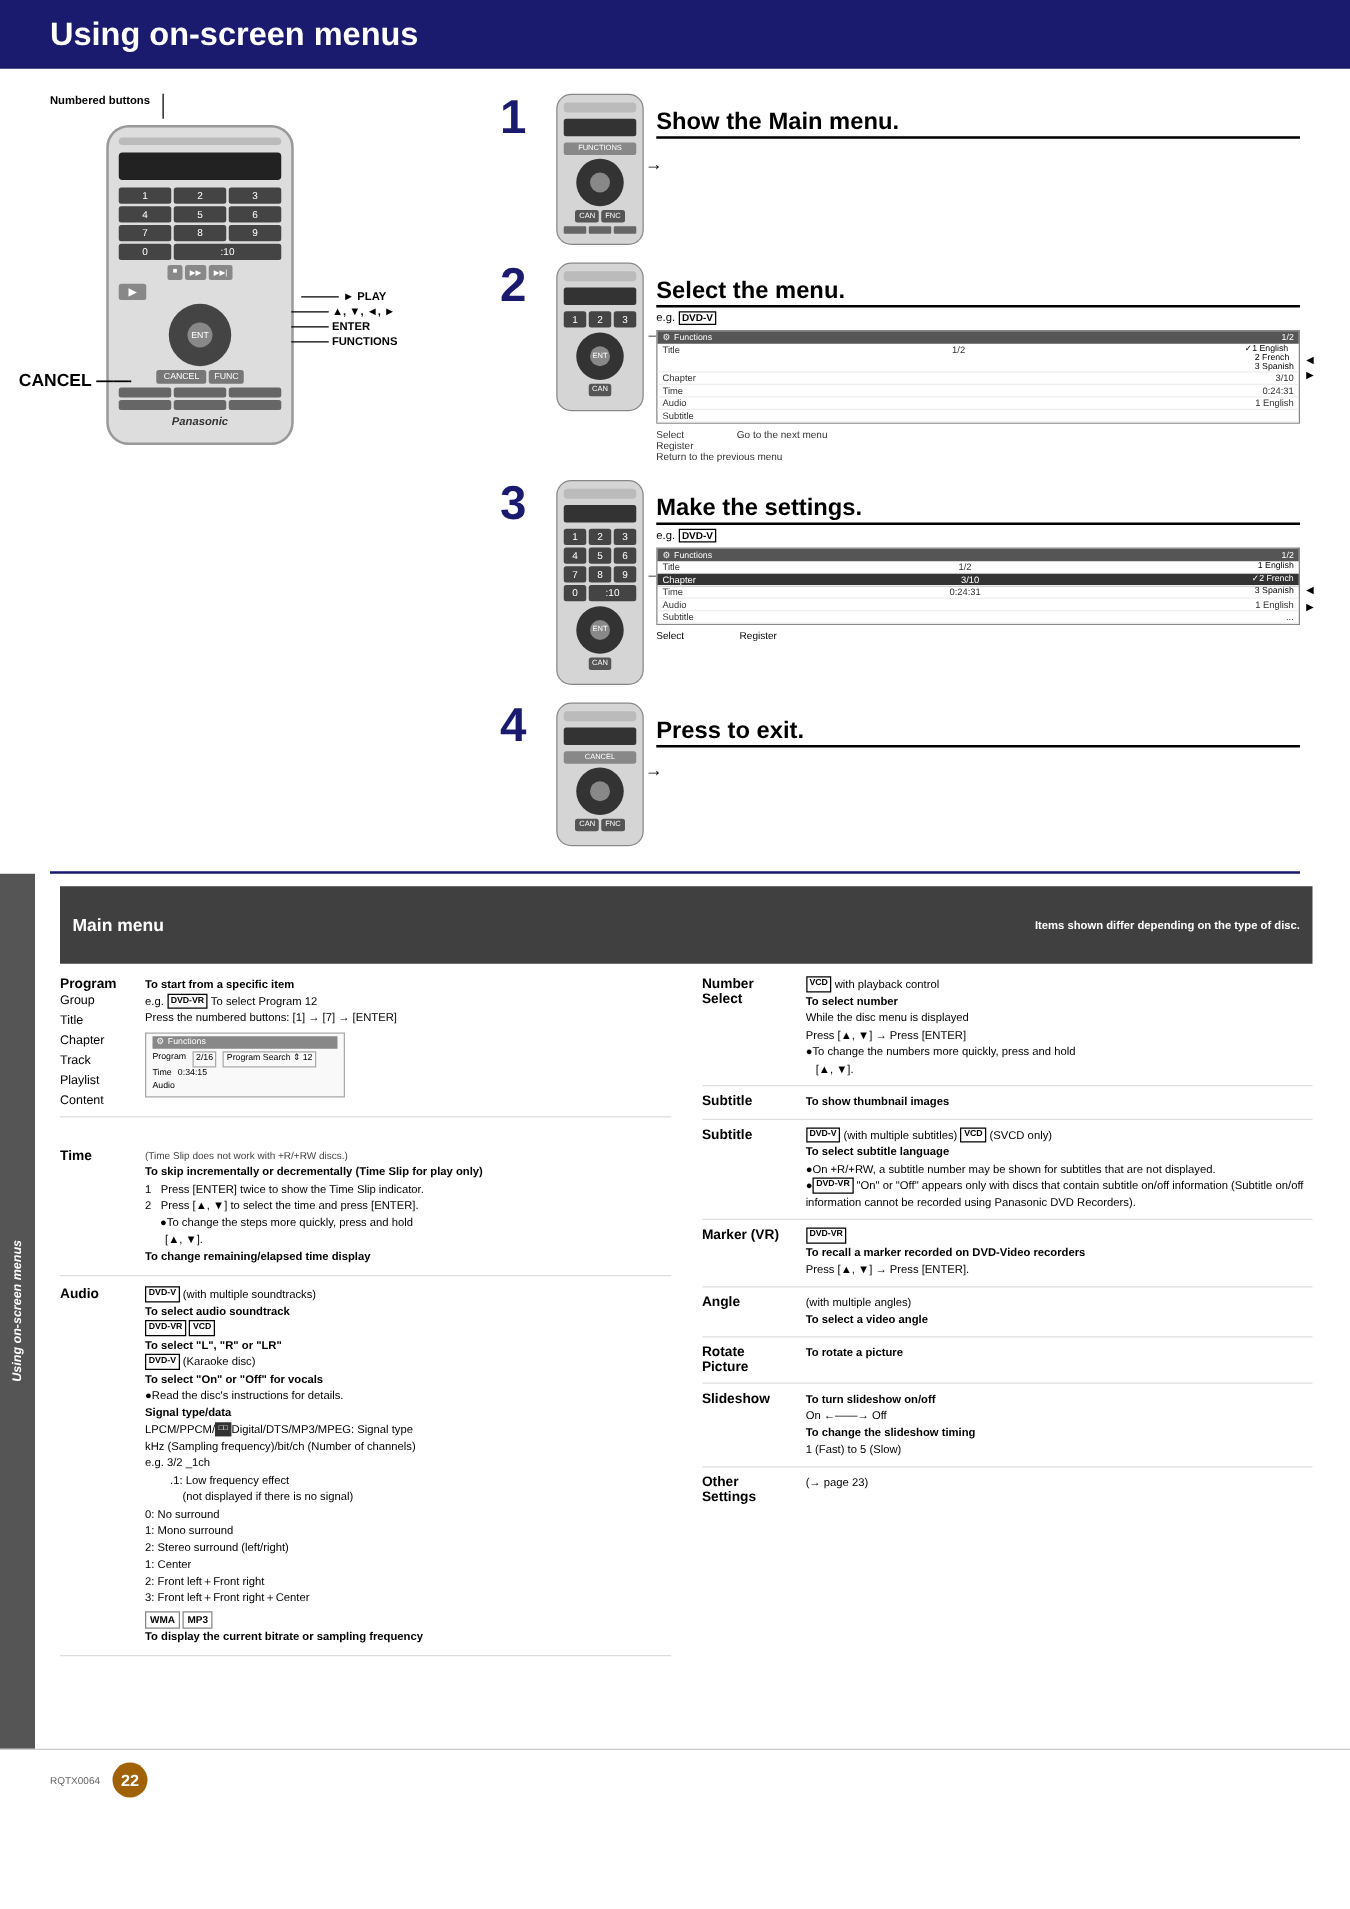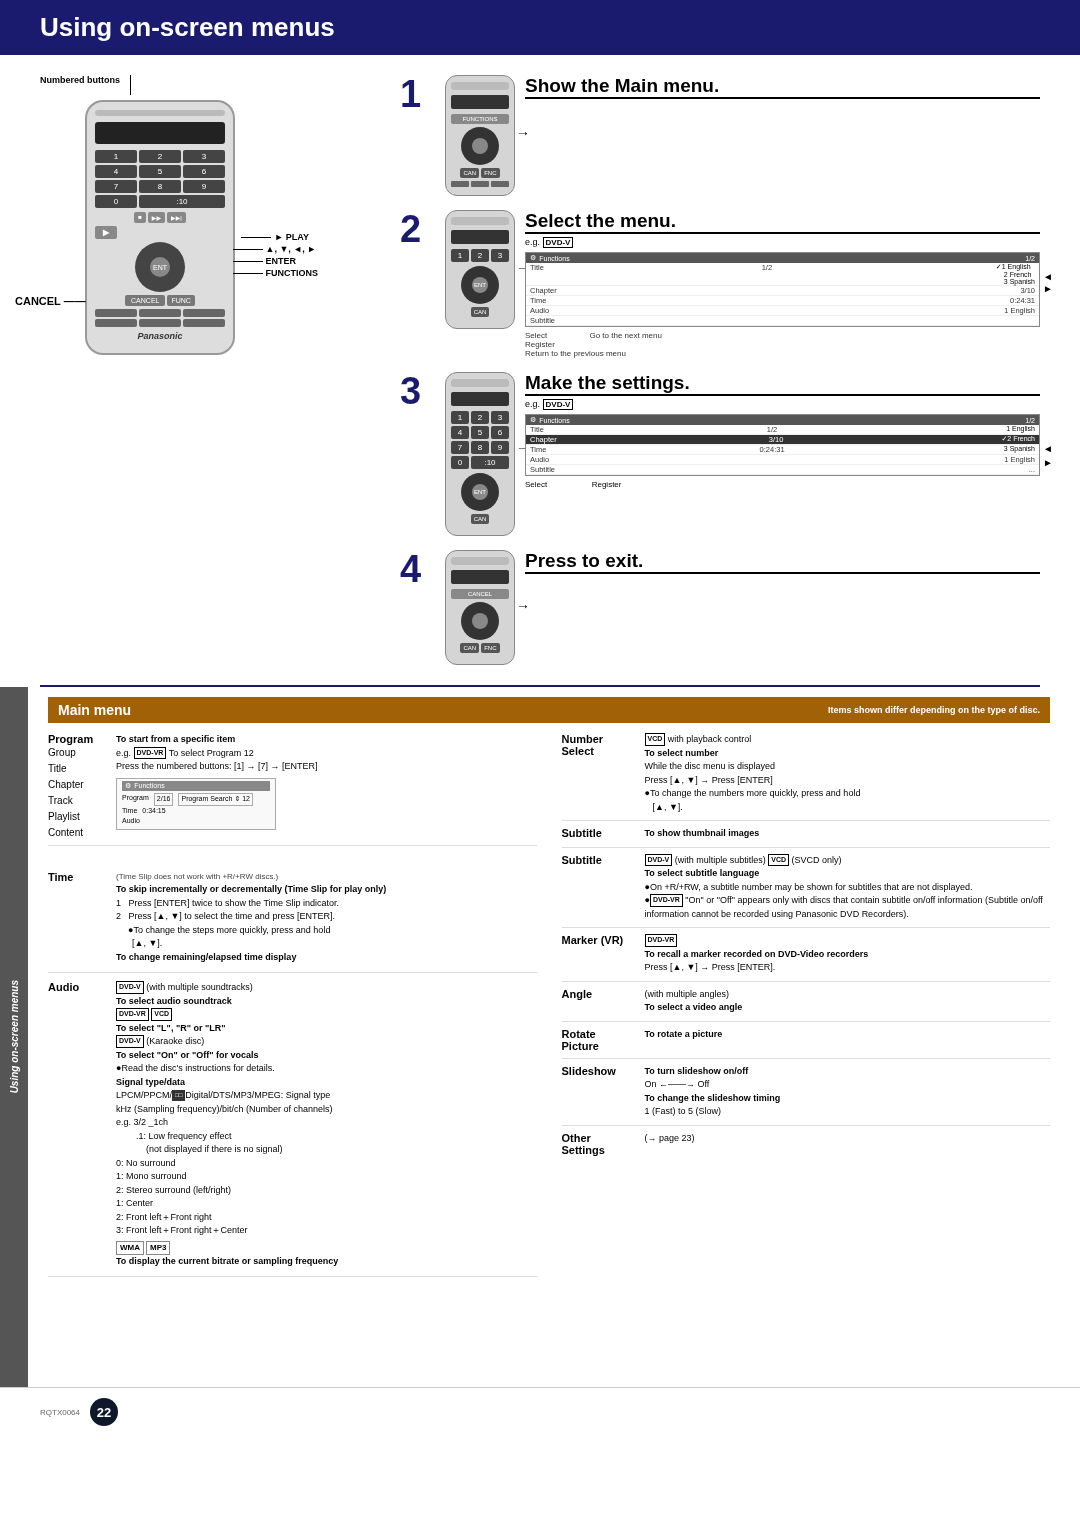--- a/index.html
+++ b/index.html
@@ -74,20 +74,21 @@
     }
     .step-num-big {
       font-size: 38px;
       font-weight: bold;
       color: #1a1a6e;
       line-height: 1;
       min-width: 35px;
     }
     .step-info-col {
       flex: 1;
+      margin-top: 12px;
     }
     .step-heading {
       font-size: 19px;
       font-weight: bold;
       border-bottom: 2px solid #000;
       margin-bottom: 3px;
     }
     
     .mr {
       width: 70px;
@@ -272,21 +273,21 @@
         </div>
 
         <div style="width:50px; height:50px; background:#444; border-radius:50%; margin:3px auto; position:relative;">
           <div style="width:20px; height:20px; background:#888; border-radius:50%; position:absolute; top:50%;left:50%; transform:translate(-50%,-50%); display:flex; align-items:center; justify-content:center; font-size:7px; color:#fff;">ENT</div>
         </div>
 
         <div style="display:flex; gap:2px; justify-content:center; margin-bottom:3px; position:relative;">
           <div style="background:#777; color:#fff; border-radius:2px; padding:2px 6px; font-size:7px;">CANCEL</div>
           <div style="background:#777; color:#fff; border-radius:2px; padding:2px 4px; font-size:7px;">FUNC</div>
 
-          <div style="position:absolute; left:-80px; top:0; font-size:11px; font-weight:bold; white-space:nowrap;">
+          <div style="position:absolute; left:-80px; top:0; font-size:14px; font-weight:bold; white-space:nowrap;">
             <span>CANCEL</span> ——
           </div>
         </div>
 
         <div style="display:grid; grid-template-columns:repeat(3,1fr); gap:2px; margin-bottom:3px;">
           <div style="background:#666; height:8px; border-radius:2px;"></div>
           <div style="background:#666; height:8px; border-radius:2px;"></div>
           <div style="background:#666; height:8px; border-radius:2px;"></div>
           <div style="background:#666; height:8px; border-radius:2px;"></div>
           <div style="background:#666; height:8px; border-radius:2px;"></div>
@@ -496,21 +497,21 @@
 
   <hr class="section-rule">
 
   <div style="display:flex; margin-top:0;">
     <div style="width:28px; background:#555; display:flex; align-items:center; justify-content:center; min-height:700px; flex-shrink:0;">
       <div style="color:#fff; font-size:10px; font-weight:bold; font-style:italic; writing-mode:vertical-rl; transform:rotate(180deg); white-space:nowrap;">Using on-screen menus</div>
     </div>
 
     <div style="flex:1; padding:10px 30px 30px 20px;">
 
-      <div style="display:flex; justify-content:space-between; align-items:center; background:#a16207; color:#fff; padding:5px 10px; margin-bottom:10px;">
+      <div style="display:flex; justify-content:space-between; align-items:center; background:#404040; color:#fff; padding:23px 10px; margin-bottom:10px;">
         <span style="font-size:14px; font-weight:bold;">Main menu</span>
         <span style="font-size:9px; font-weight:bold;text-align:center;">Items shown differ depending on the type of disc.</span>
       </div>
 
       <div style="display:grid; grid-template-columns:1fr 1fr; gap:0 25px;">
 
         <div>
 
           <div style="display:flex; gap:8px; border-bottom:1px solid #ddd; padding-bottom:4px; margin-bottom:25px;">
             <div style="min-width:60px;">
@@ -681,16 +682,16 @@
           </div>
 
         </div>
       </div>
 
     </div>
   </div>
 
   <div style="position:relative; padding:10px 40px; border-top:1px solid #ccc; display:flex; align-items:center; gap:10px;">
     <div style="font-size:8px; color:#666;">RQTX0064</div>
-    <div style="background:#0f172a; color:#fff; border-radius:50%; width:28px; height:28px; display:flex; align-items:center; justify-content:center; font-size:13px; font-weight:bold;">22</div>
+    <div style="background:#a16207; color:#fff; border-radius:50%; width:28px; height:28px; display:flex; align-items:center; justify-content:center; font-size:13px; font-weight:bold;">22</div>
   </div>
 
 </div>
 
 </body></html>

